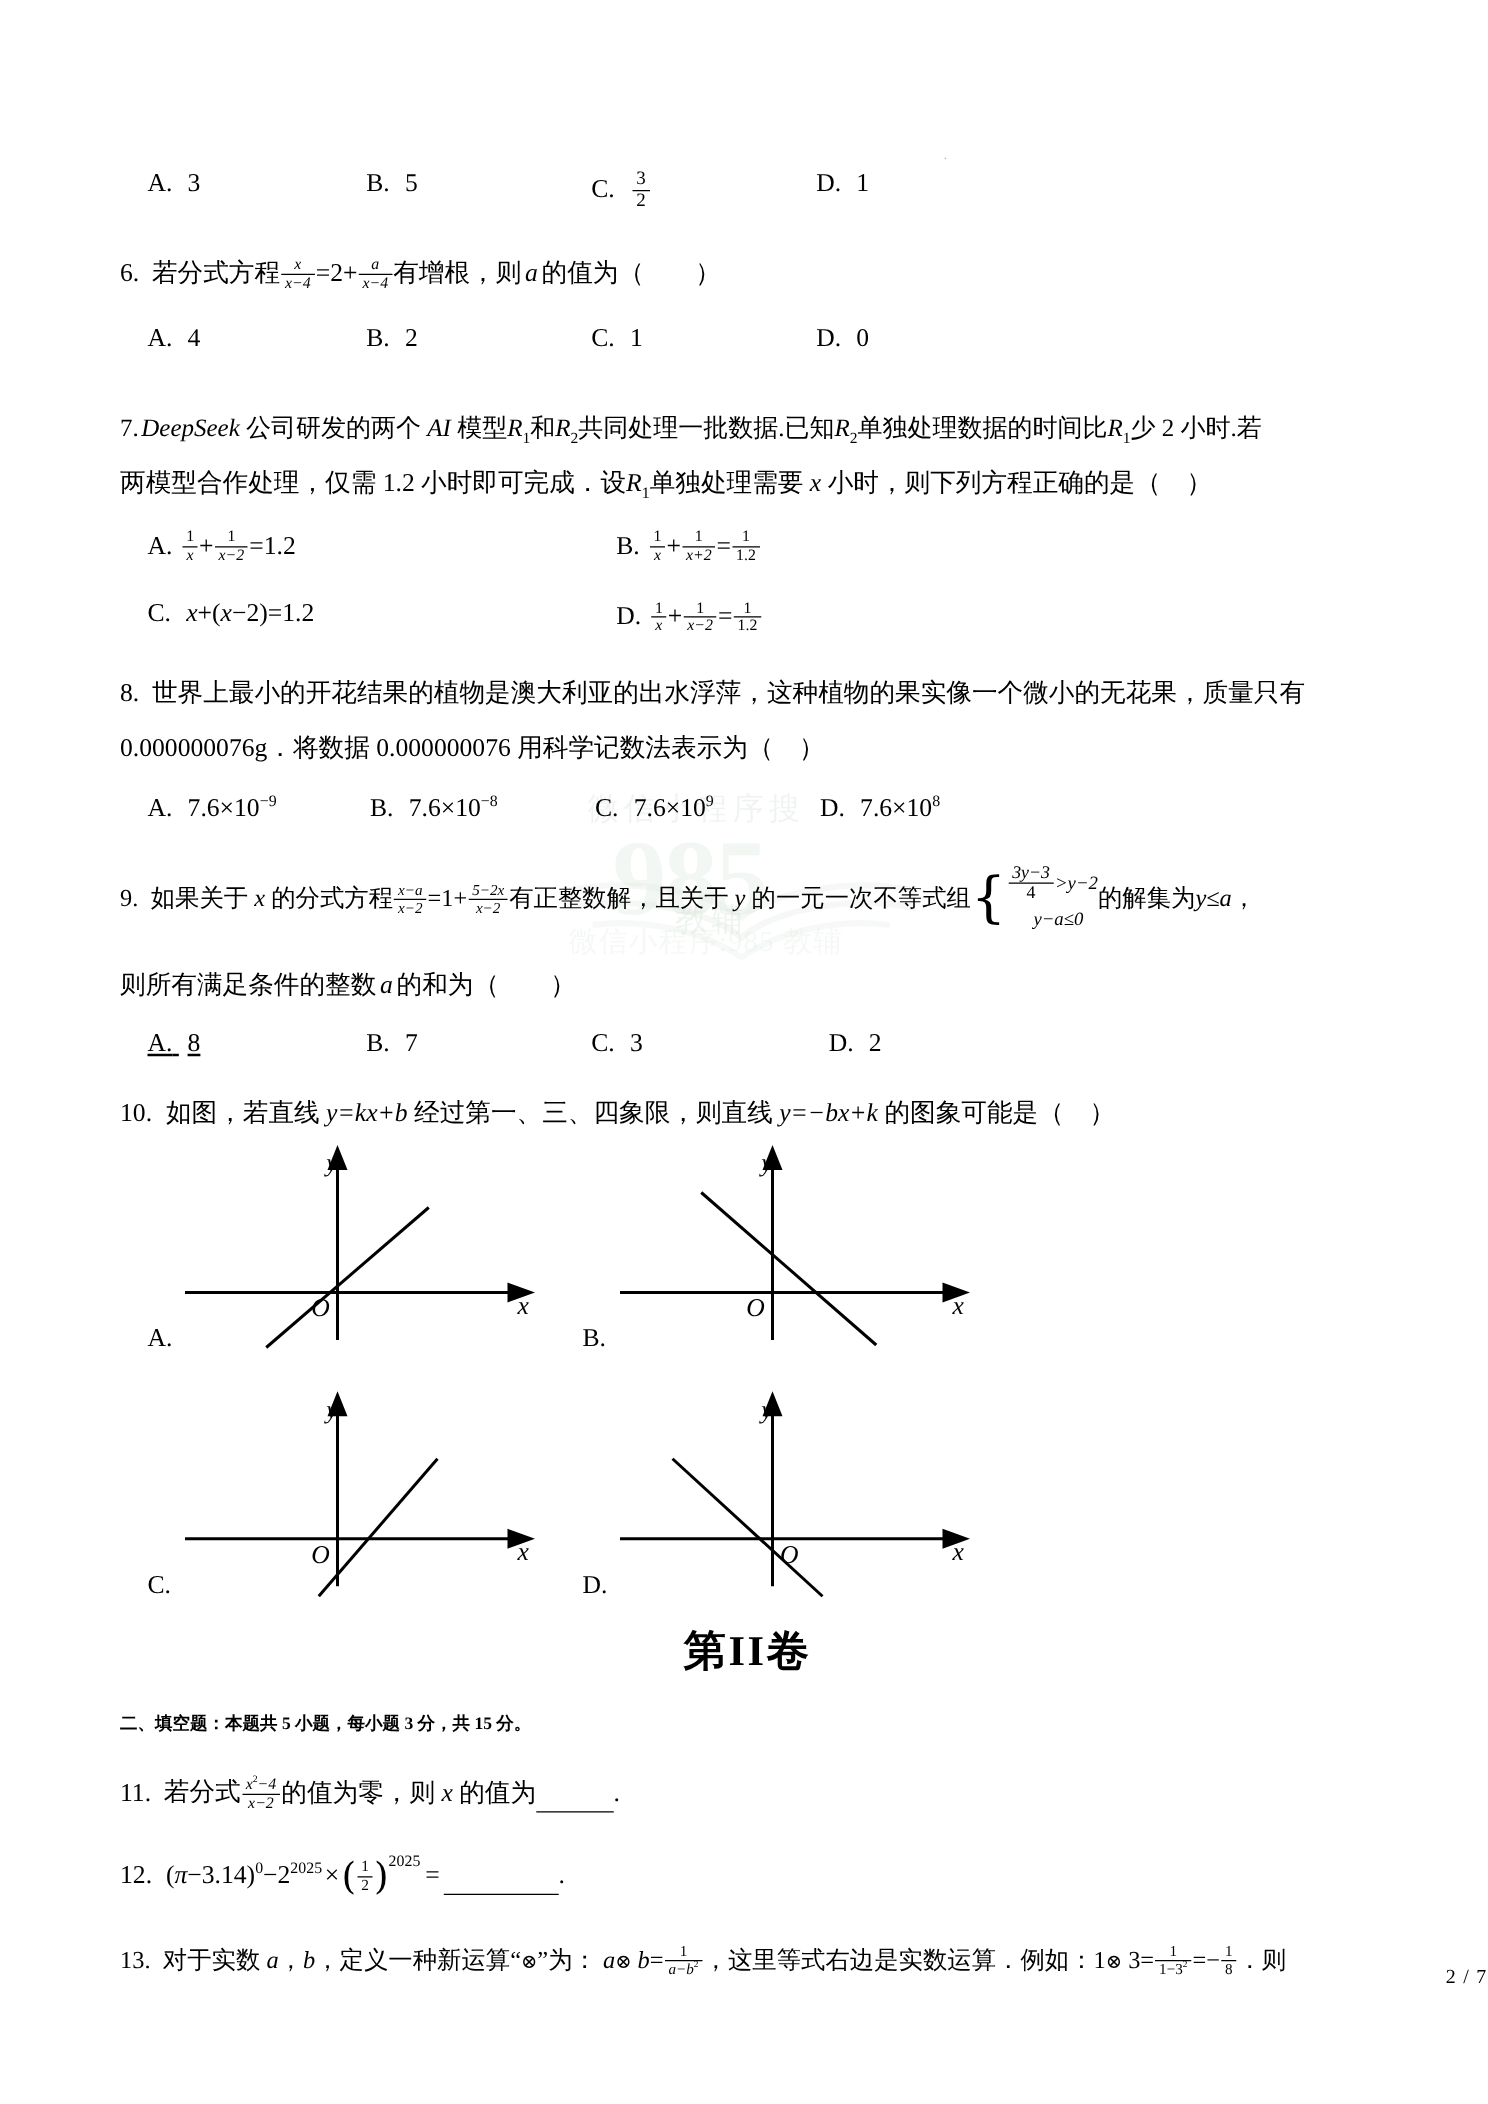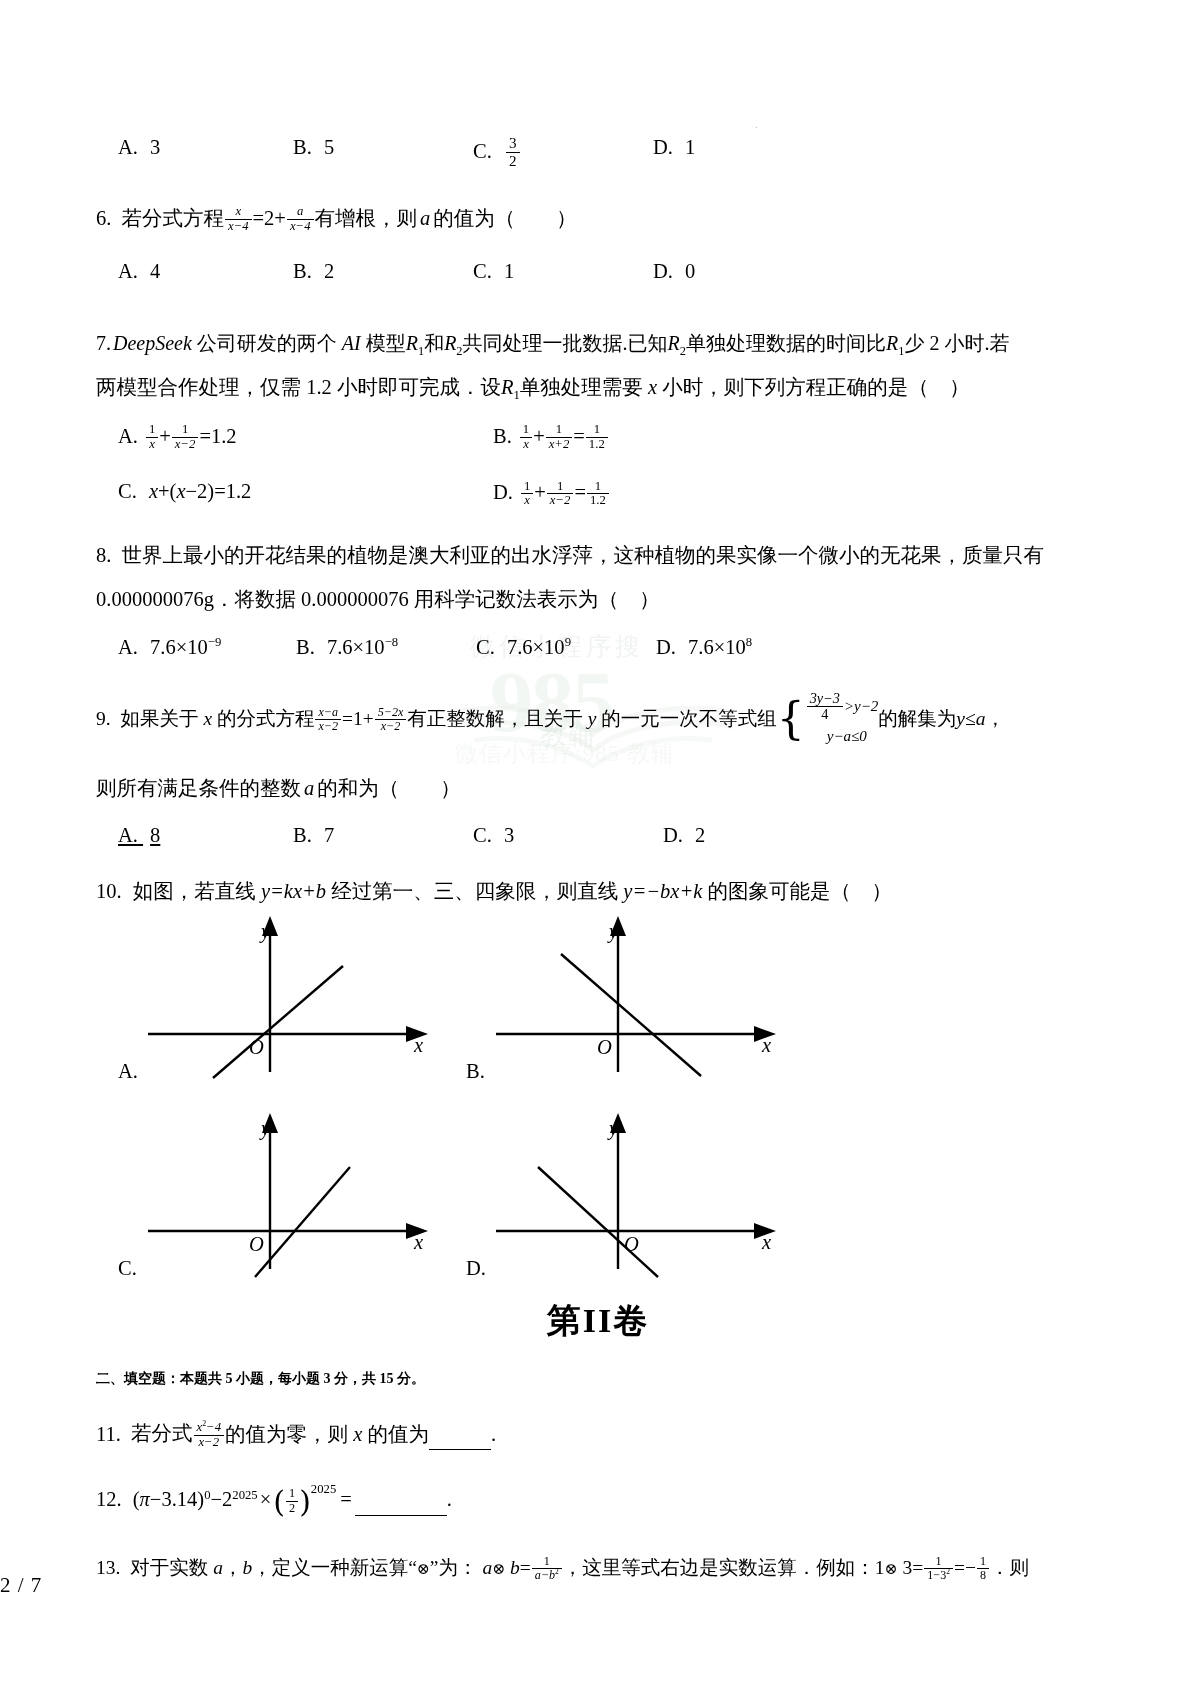--- a/index.html
+++ b/index.html
@@ -89,22 +89,22 @@
   }
   .blank-line {
     display: inline-block;
     border-bottom: 1.3px solid #000;
     height: 0.95em;
     vertical-align: bottom;
   }
   .pagenum {
     position: absolute;
     width: 100%;
-    text-align: left;
-    font-size: 21px;
+    text-align: right;
+    font-size: 16px;
     letter-spacing: 1px;
   }
 
   
   .watermark {
     position: absolute;
     pointer-events: none;
     user-select: none;
     opacity: 0.30;
   }

